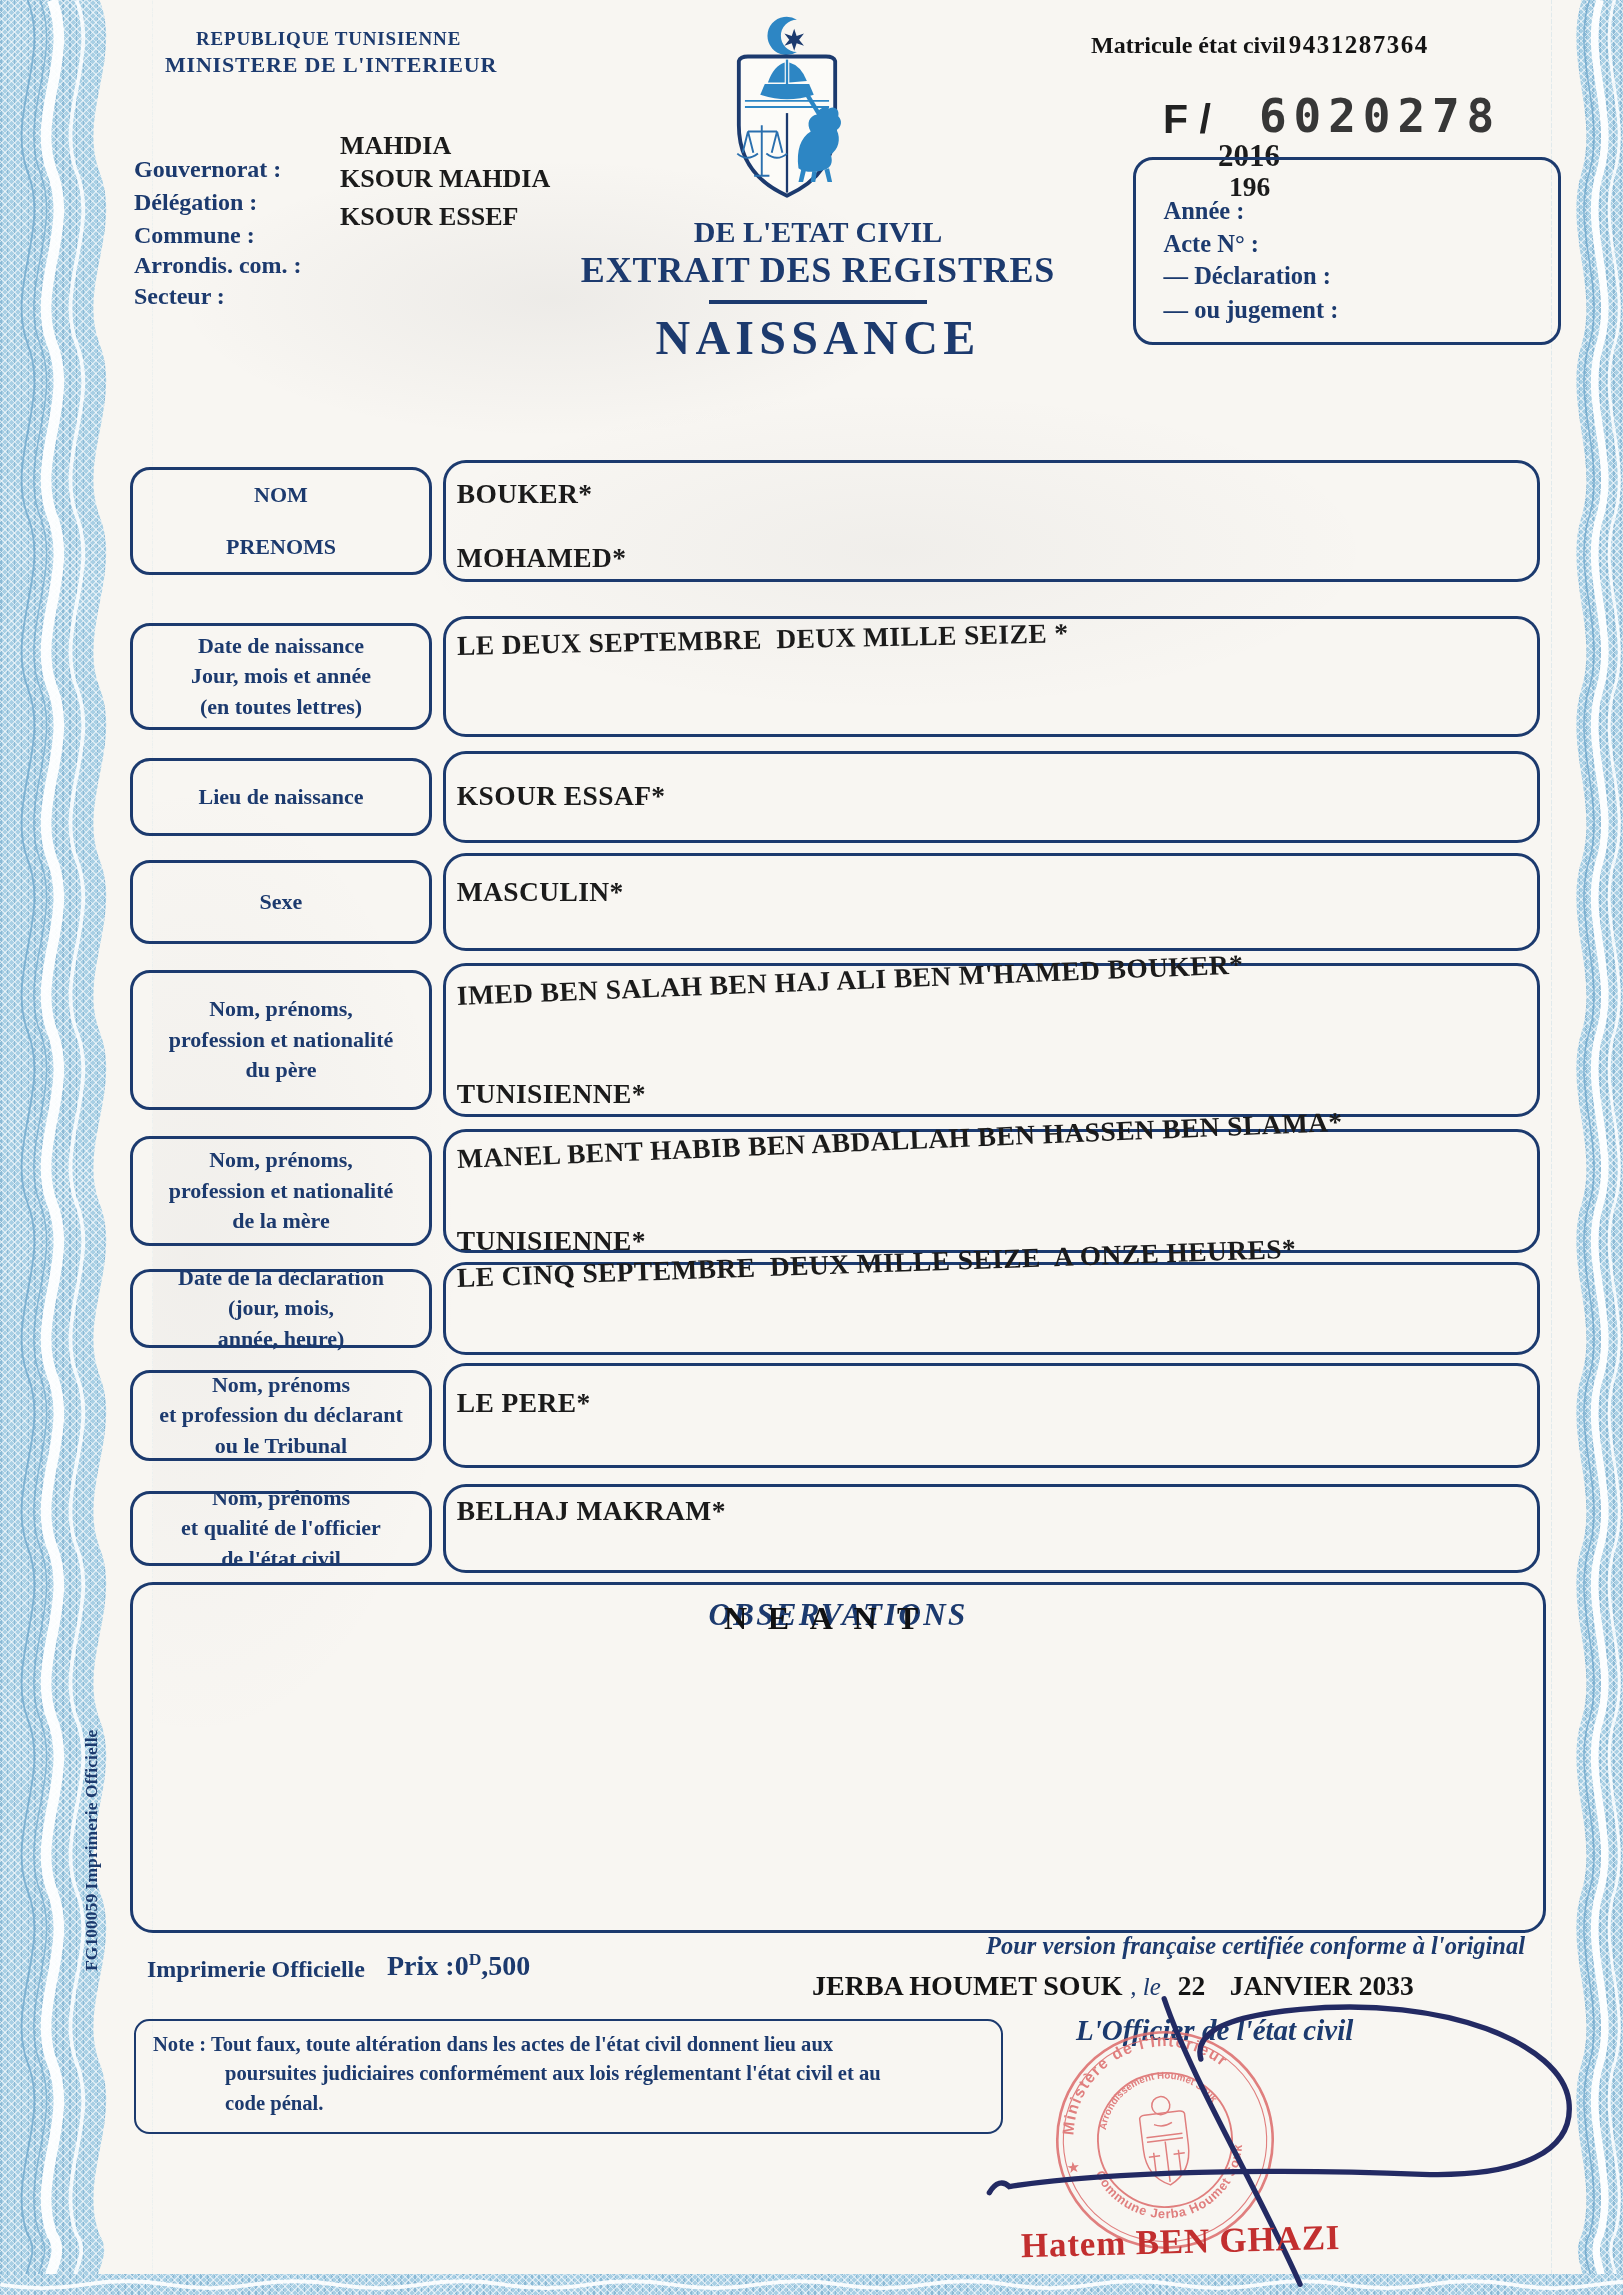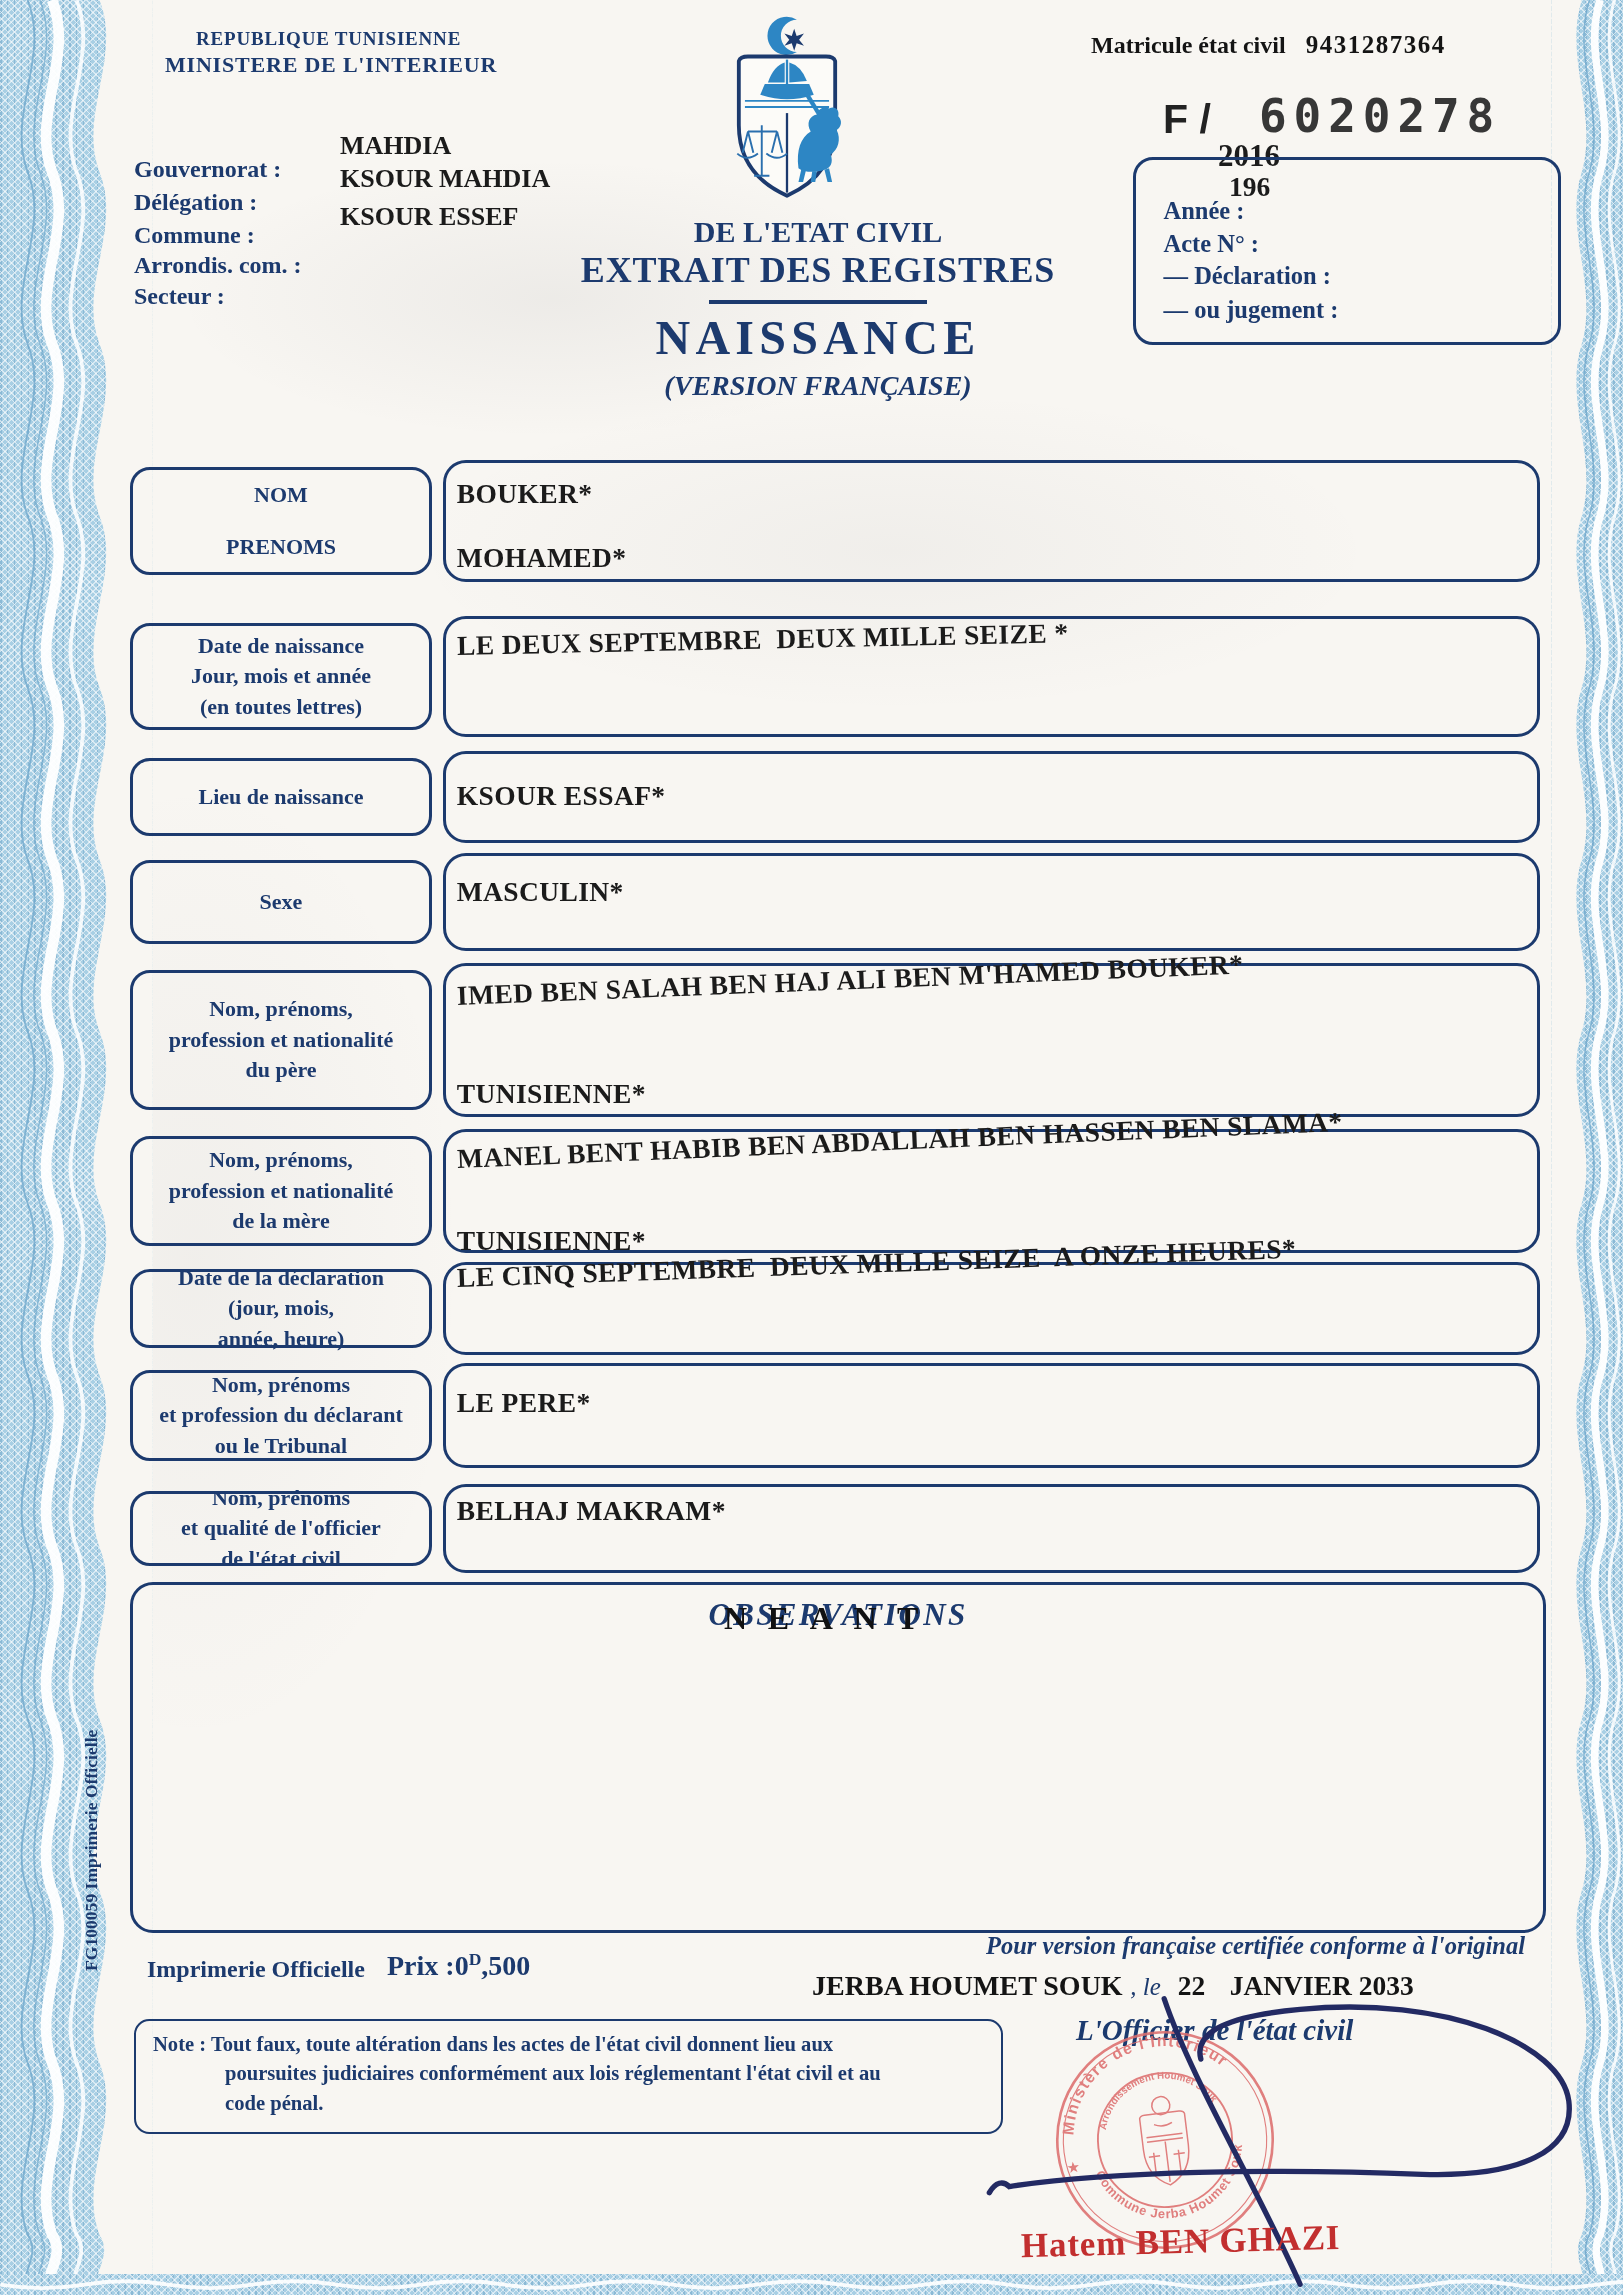--- a/index.html
+++ b/index.html
@@ -31,21 +31,21 @@
   
   .title-wrap{left:436px;top:212px;width:764px;text-align:center;}
   .title-1{font-size:36px;font-weight:700;letter-spacing:0.8px;}
   .title-2{font-size:30px;font-weight:700;margin-top:3.1px;}
   .title-underline{width:218px;height:3.8px;background:#1c3a6e;margin:9.2px auto 0;}
   .title-main{font-size:48px;font-weight:700;letter-spacing:5.3px;margin-top:6.1px;}
   .title-sub{font-size:28px;font-weight:700;font-style:italic;margin-top:4.6px;}
   
   .matricule{left:1091px;top:31px;white-space:nowrap;}
   .matricule .lbl{font-size:24px;font-weight:700;color:#141414;}
-  .matricule .val{font-size:25px;font-weight:700;color:#141414;letter-spacing:1.5px;margin-left:17px;font-family:Liberation Serif, serif;}
+  .matricule .val{font-size:25px;font-weight:700;color:#141414;letter-spacing:1.5px;margin-left:0;font-family:Liberation Serif, serif;}
   .serial-f{left:1163px;top:96px;font-family:"Liberation Sans","DejaVu Sans",sans-serif;
     font-size:41px;font-weight:700;color:#222;}
   .serial-no{left:1259px;top:89px;font-family:"DejaVu Sans Mono",monospace;
     font-size:46px;font-weight:600;color:#373737;letter-spacing:6.9px;}
   .serial-year{left:1218px;top:138px;font-size:31px;}
   .acte-box{left:1121px;top:157px;width:422px;height:182px;border:3.1px solid #1c3a6e;border-radius:20px;margin-left:12px;}
   .acte-line{position:absolute;left:27.5px;font-size:24.5px;font-weight:700;white-space:nowrap;}
   .annee-val{position:absolute;left:93px;top:10.7px;font-size:27.5px;}
   
   .frow{position:absolute;left:130px;width:1410px;}
@@ -141,21 +141,20 @@
       <path d="M104,204 L100,222 L106,222 L110,206 Z M134,206 L138,222 L144,222 L140,204 Z M118,208 L116,222 L122,222 L124,208 Z"></path>
       <path d="M124,134 L108,108 L113,105 L128,130 Z"></path>
     </g>
   </svg>
 
   <div class="abs title-wrap">
     <div class="navy title-2">DE L'ETAT CIVIL</div>
     <div class="navy title-1">EXTRAIT DES REGISTRES</div>
     <div class="title-underline"></div>
     <div class="navy title-main">NAISSANCE</div>
-    <div class="navy title-sub">(VERSION FRANÇAISE)</div>
   </div>
 
   <div class="abs matricule">
     <span class="lbl">Matricule état civil</span>
     <span class="val">9431287364</span>
   </div>
   <div class="abs serial-f">F /</div>
   <div class="abs serial-no">6020278</div>
   <div class="abs typed serial-year">2016</div>
 

